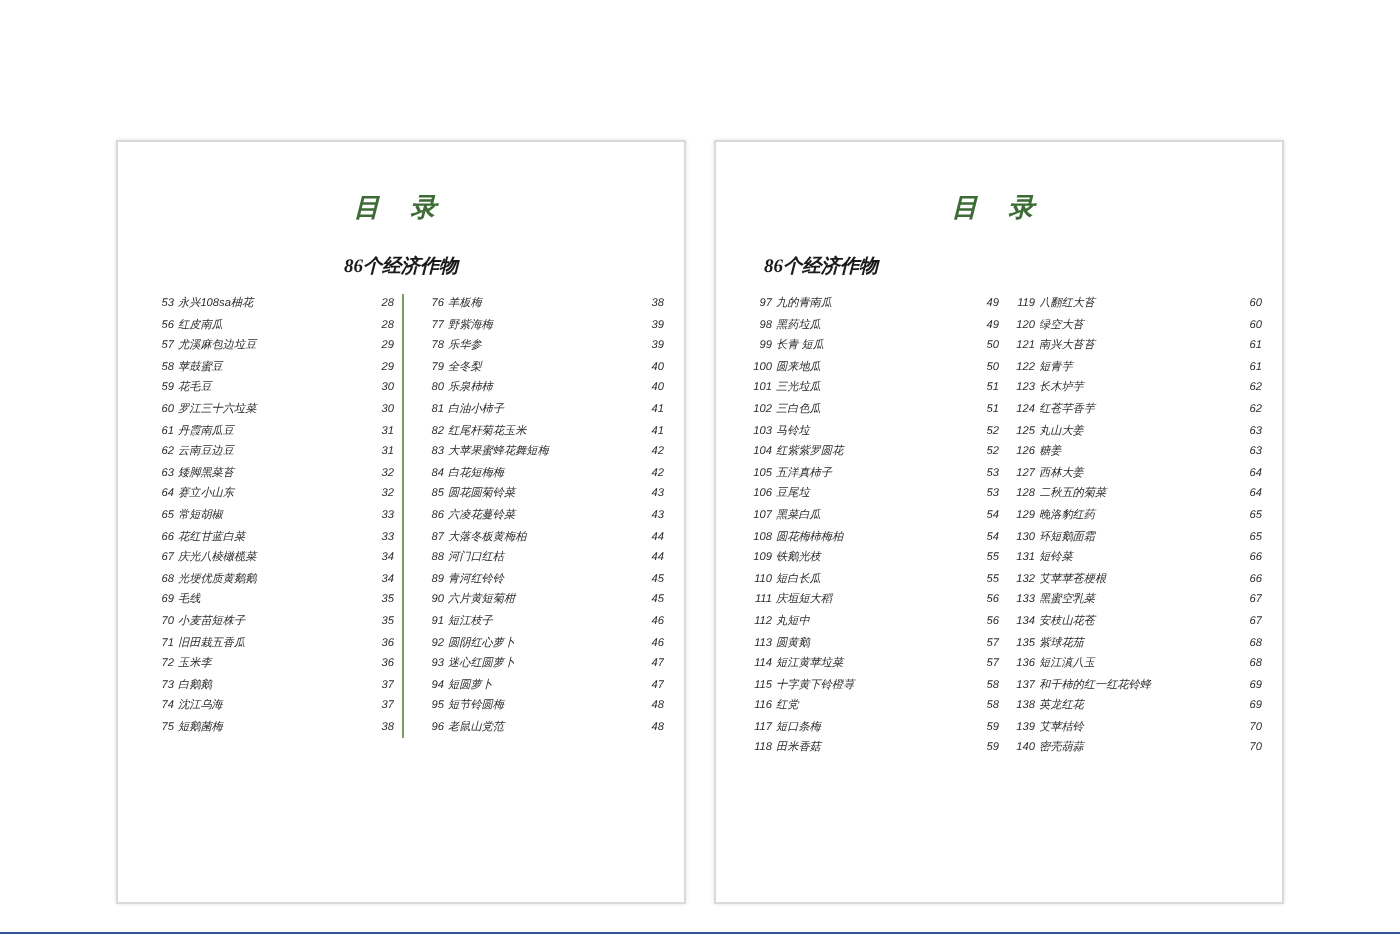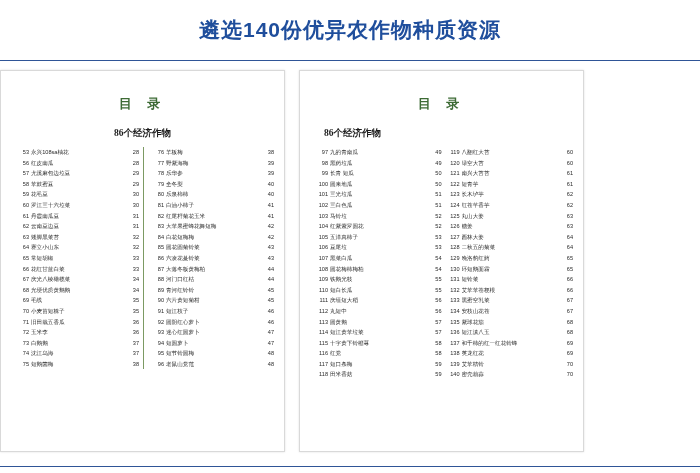--- a/index.html
+++ b/index.html
@@ -38,21 +38,23 @@
     letter-spacing: 1px;
     font-family: "Liberation Sans", sans-serif;
   }
   .pages {
     position: absolute;
     top: 70px;
     left: 0;
     width: 700px;
     height: 395px;
     display: flex;
+    justify-content: center;
     gap: 14px;
+    font-style: italic;
   }
   .page {
     position: relative;
     width: 285px;
     height: 382px;
     background: #ffffff;
     border: 1px solid #d9d9d9;
     box-shadow: 0 0 2px rgba(0,0,0,0.12);
     box-sizing: border-box;
     padding: 14px 10px 10px 10px;
@@ -126,23 +128,20 @@
     width: 700px;
     height: 1px;
     background: #2f5597;
   }
 </style>
 </head>
 <body>
 
 <div class="slide">
 
-  <div class="title-bar">
-    <div class="slide-title">遴选140份优异农作物种质资源</div>
-  </div>
 
   <div class="pages">
 
     <div class="page">
       <div class="page-heading">目 录</div>
       <div class="section-label">86个经济作物</div>
       <div class="toc-cols">
 
         <div class="toc-col">
           <div class="toc-row">

